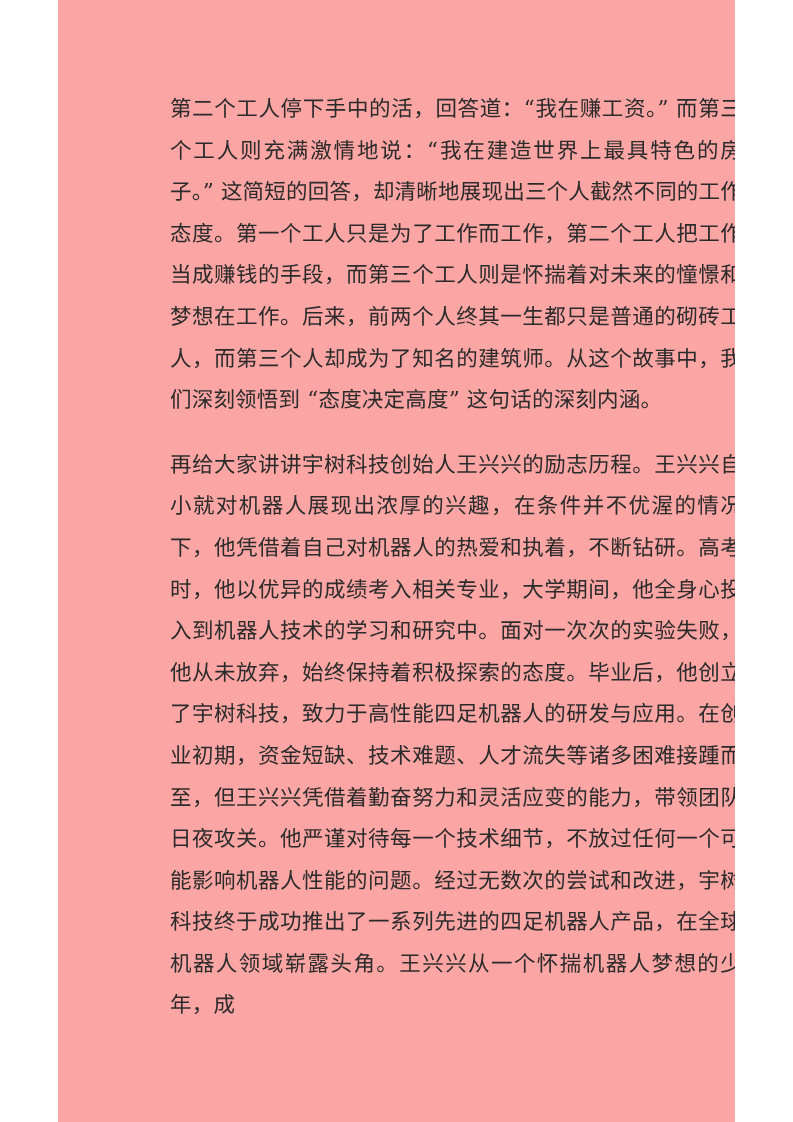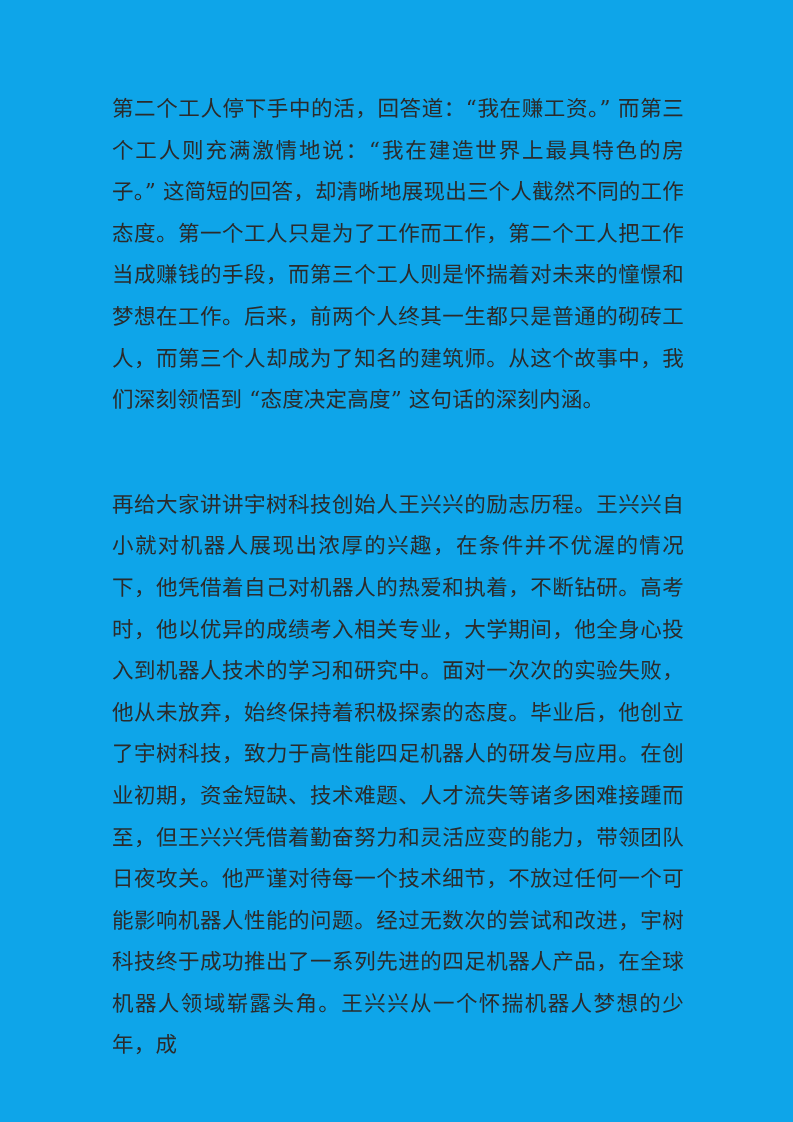--- a/index.html
+++ b/index.html
@@ -6,24 +6,24 @@
   html, body {
     margin: 0;
     padding: 0;
     background: #ffffff;
   }
   body {
     font-family: "DejaVu Serif", "Liberation Serif", serif;
   }
   .page {
     position: relative;
-    width: 793px;
+    width: 677px;
     height: 1122px;
     margin: 0 auto;
-    background: #0ea5e9;
+    background: #fca5a5;
     overflow: hidden;
     box-sizing: border-box;
   }
   .doc-body {
     position: absolute;
     left: 112px;
     top: 88px;
     width: 572px;
   }
   .para {
@@ -33,21 +33,21 @@
     color: #2b2b2b;
     text-align: justify;
     text-justify: inter-character;
     text-align-last: left;
     letter-spacing: 0.2px;
     word-break: break-all;
     overflow-wrap: break-word;
     -webkit-font-smoothing: antialiased;
   }
   .para + .para {
-    margin-top: 63px;
+    margin-top: 23px;
   }
 </style>
 </head>
 <body>
 
 <div class="page">
   <div class="doc-body">
     <p class="para">第二个工人停下手中的活，回答道：“我在赚工资。” 而第三个工人则充满激情地说：“我在建造世界上最具特色的房子。” 这简短的回答，却清晰地展现出三个人截然不同的工作态度。第一个工人只是为了工作而工作，第二个工人把工作当成赚钱的手段，而第三个工人则是怀揣着对未来的憧憬和梦想在工作。后来，前两个人终其一生都只是普通的砌砖工人，而第三个人却成为了知名的建筑师。从这个故事中，我们深刻领悟到 “态度决定高度” 这句话的深刻内涵。</p>
     <p class="para">再给大家讲讲宇树科技创始人王兴兴的励志历程。王兴兴自小就对机器人展现出浓厚的兴趣，在条件并不优渥的情况下，他凭借着自己对机器人的热爱和执着，不断钻研。高考时，他以优异的成绩考入相关专业，大学期间，他全身心投入到机器人技术的学习和研究中。面对一次次的实验失败，他从未放弃，始终保持着积极探索的态度。毕业后，他创立了宇树科技，致力于高性能四足机器人的研发与应用。在创业初期，资金短缺、技术难题、人才流失等诸多困难接踵而至，但王兴兴凭借着勤奋努力和灵活应变的能力，带领团队日夜攻关。他严谨对待每一个技术细节，不放过任何一个可能影响机器人性能的问题。经过无数次的尝试和改进，宇树科技终于成功推出了一系列先进的四足机器人产品，在全球机器人领域崭露头角。王兴兴从一个怀揣机器人梦想的少年，成</p>
   </div>

